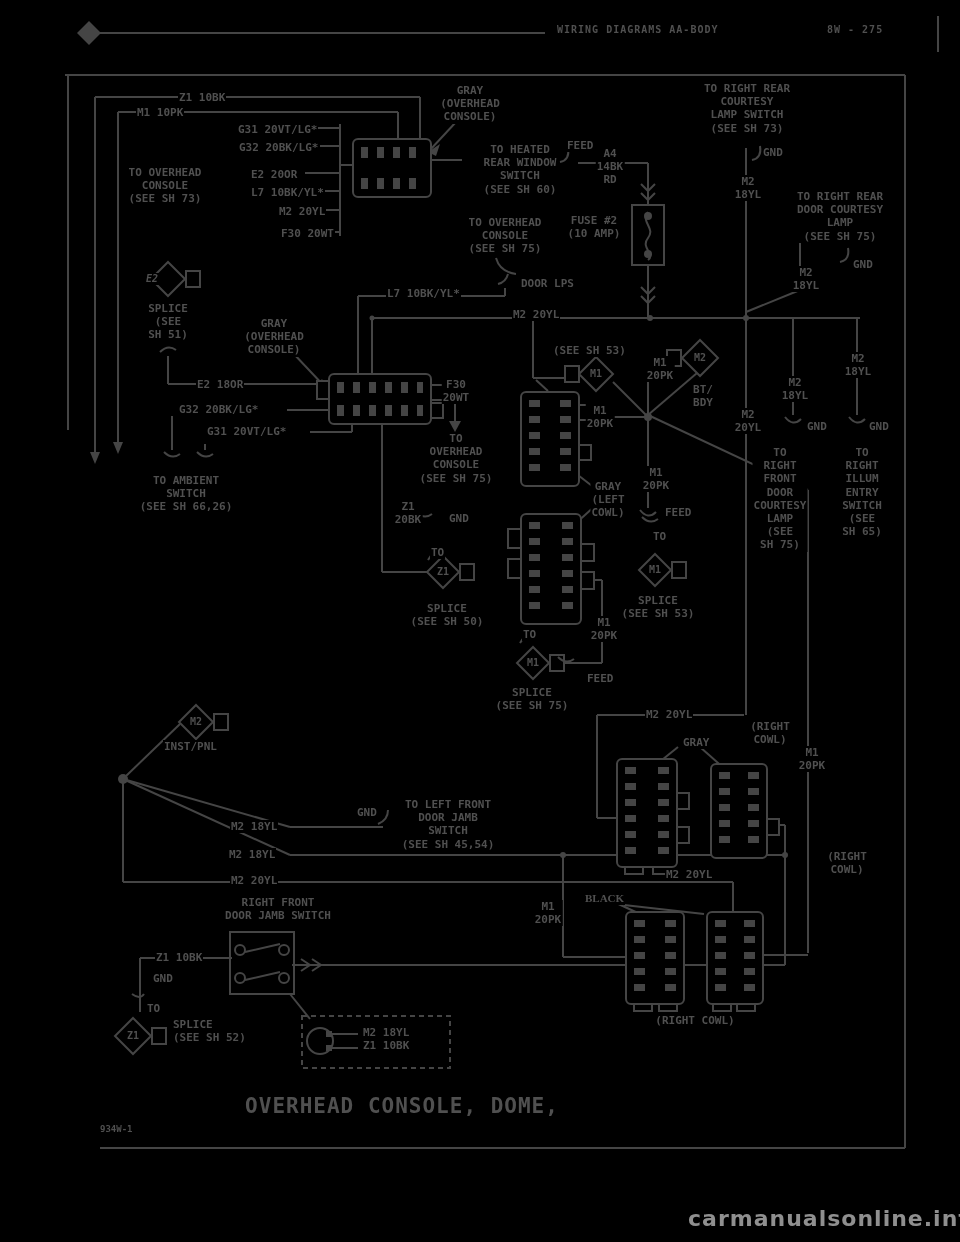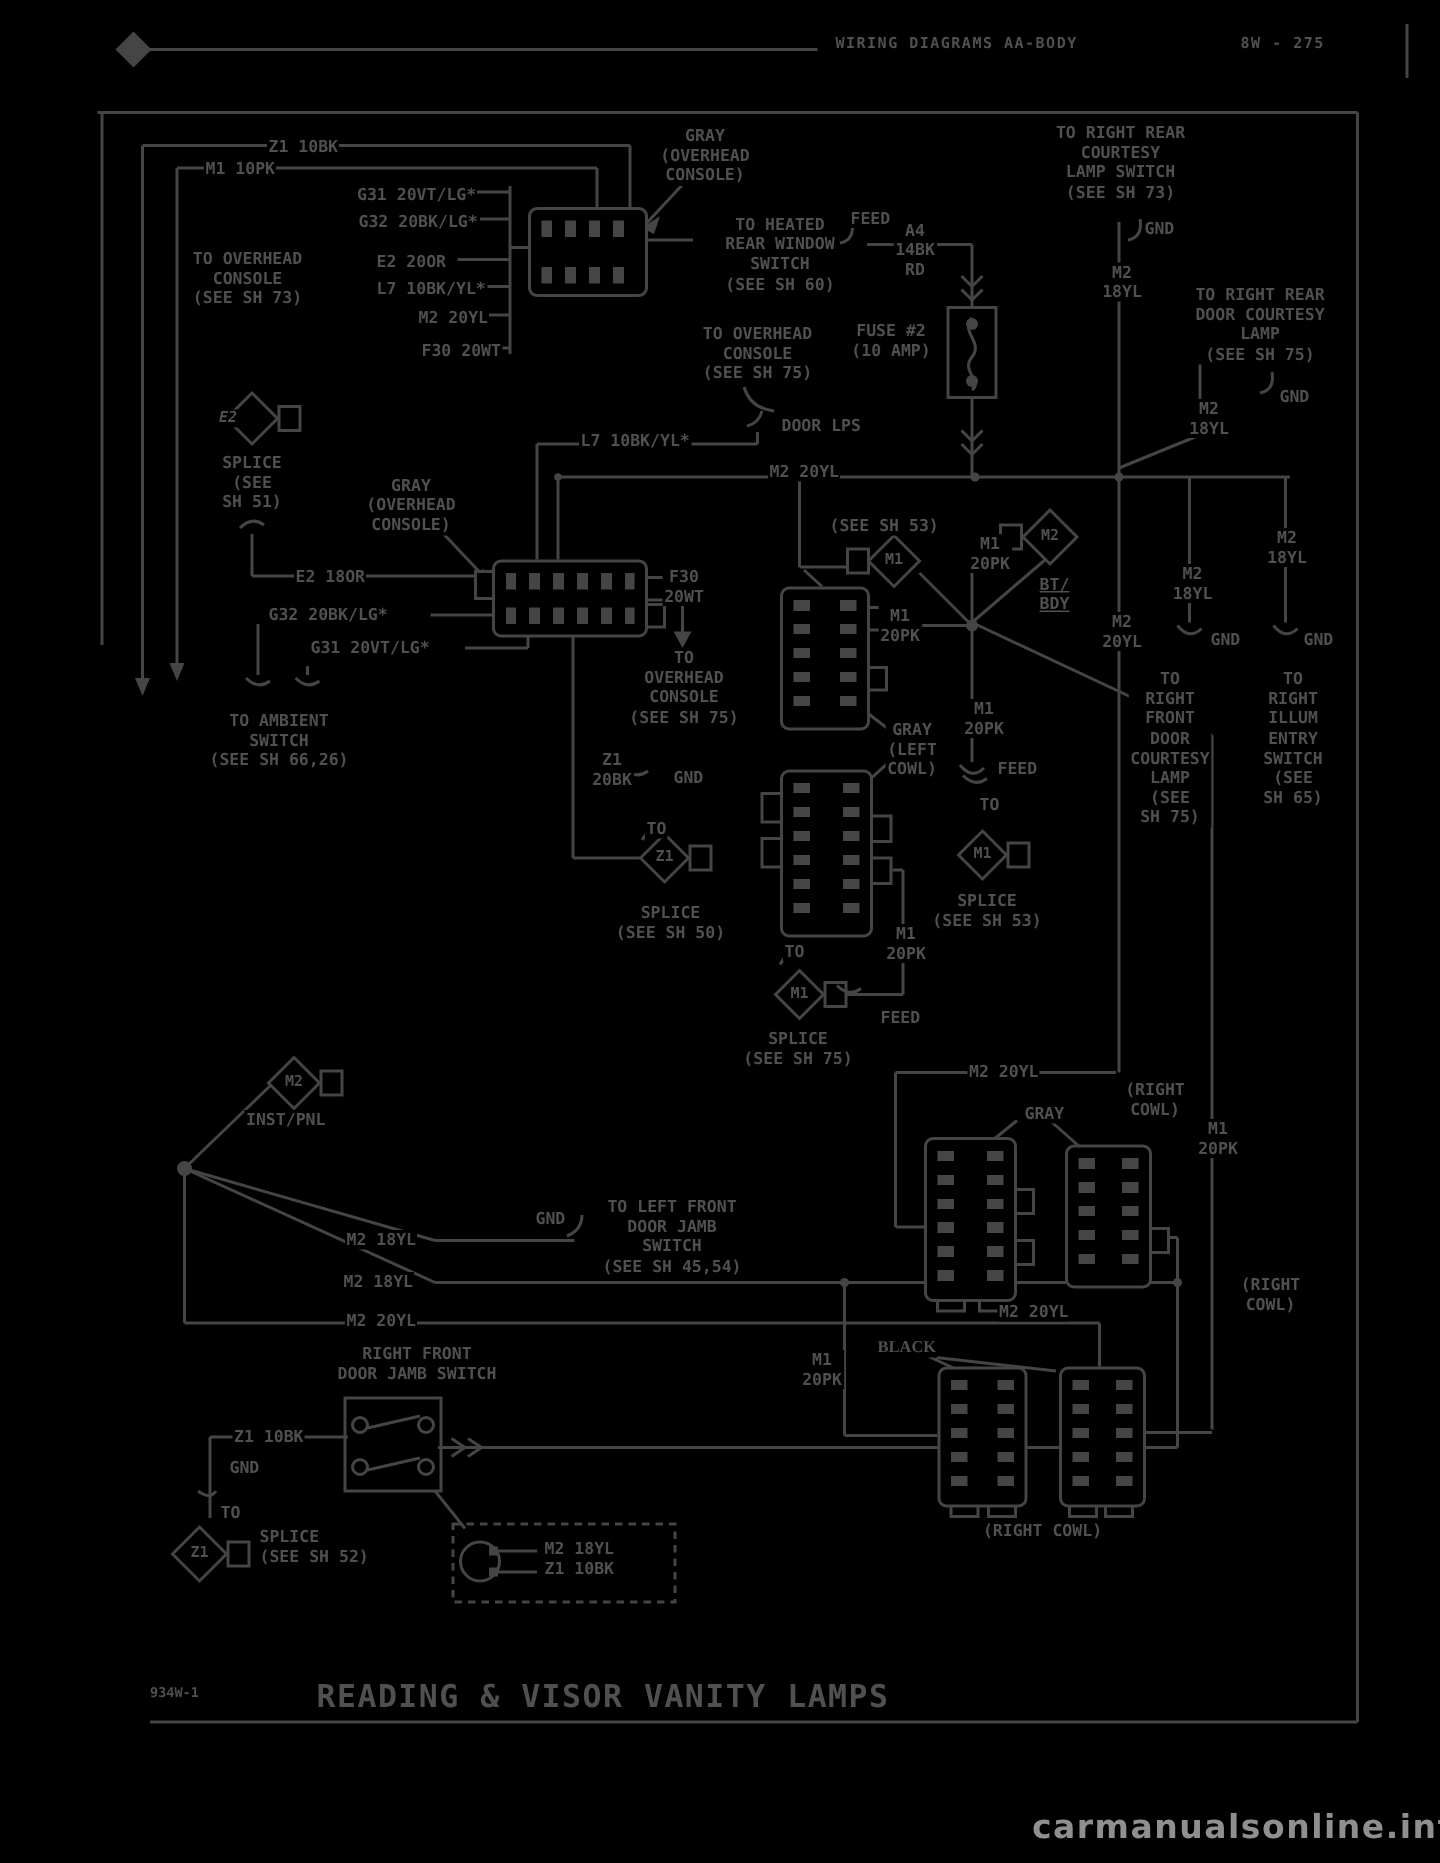--- a/index.html
+++ b/index.html
@@ -274,21 +274,21 @@
   <div class="tab" style="left:762px;top:818px;width:14px;height:14px"></div>
   <div class="tab" style="left:624px;top:864px;width:16px;height:7px"></div>
   <div class="tab" style="left:652px;top:864px;width:16px;height:7px"></div>
   <div class="tab" style="left:633px;top:1001px;width:16px;height:7px"></div>
   <div class="tab" style="left:658px;top:1001px;width:16px;height:7px"></div>
   <div class="tab" style="left:712px;top:1001px;width:16px;height:7px"></div>
   <div class="tab" style="left:736px;top:1001px;width:16px;height:7px"></div>
 
   <span class="hdr" style="left:557px">WIRING DIAGRAMS AA-BODY</span>
   <span class="hdr" style="left:827px">8W - 275</span>
-  <span class="ftitle" style="top:1119px">READING &amp; VISOR VANITY LAMPS</span>
+  <span class="ftitle" style="top:1094px">OVERHEAD CONSOLE, DOME,</span>
   <span id="doc-code">934W-1</span>
   <span id="watermark">carmanualsonline.info</span>
 
   <div id="labels">
       <span class="lbl l" style="left: 178px; top: 91px;">Z1 10BK</span>
       <span class="lbl l" style="left: 136px; top: 106px;">M1 10PK</span>
       <span class="lbl c" style="left: 165px; top: 166px;">TO OVERHEAD
 CONSOLE
 (SEE SH 73)</span>
       <span class="lbl l" style="left: 237px; top: 123px;">G31 20VT/LG*</span>
@@ -341,21 +341,21 @@
       <span class="lbl l" style="left: 178px; top: 403px;">G32 20BK/LG*</span>
       <span class="lbl l" style="left: 206px; top: 425px;">G31 20VT/LG*</span>
       <span class="lbl c" style="left: 186px; top: 474px;">TO AMBIENT
 SWITCH
 (SEE SH 66,26)</span>
       <span class="lbl l" style="left: 552px; top: 344px;">(SEE SH 53)</span>
       <span class="lbl m s10" style="left: 596px; top: 374px;">M1</span>
       <span class="lbl c" style="left: 660px; top: 356px;">M1
 20PK</span>
       <span class="lbl m s10" style="left: 700px; top: 358px;">M2</span>
-      <span class="lbl c" style="left: 703px; top: 383px; text-decoration: underline;">BT/
+      <span class="lbl c" style="left: 703px; top: 383px;">BT/
 BDY</span>
       <span class="lbl c" style="left: 858px; top: 352px;">M2
 18YL</span>
       <span class="lbl c" style="left: 748px; top: 408px;">M2
 20YL</span>
       <span class="lbl c" style="left: 795px; top: 376px;">M2
 18YL</span>
       <span class="lbl l" style="left: 806px; top: 420px;">GND</span>
       <span class="lbl l" style="left: 868px; top: 420px;">GND</span>
       <span class="lbl c" style="left: 780px; top: 446px;">TO

